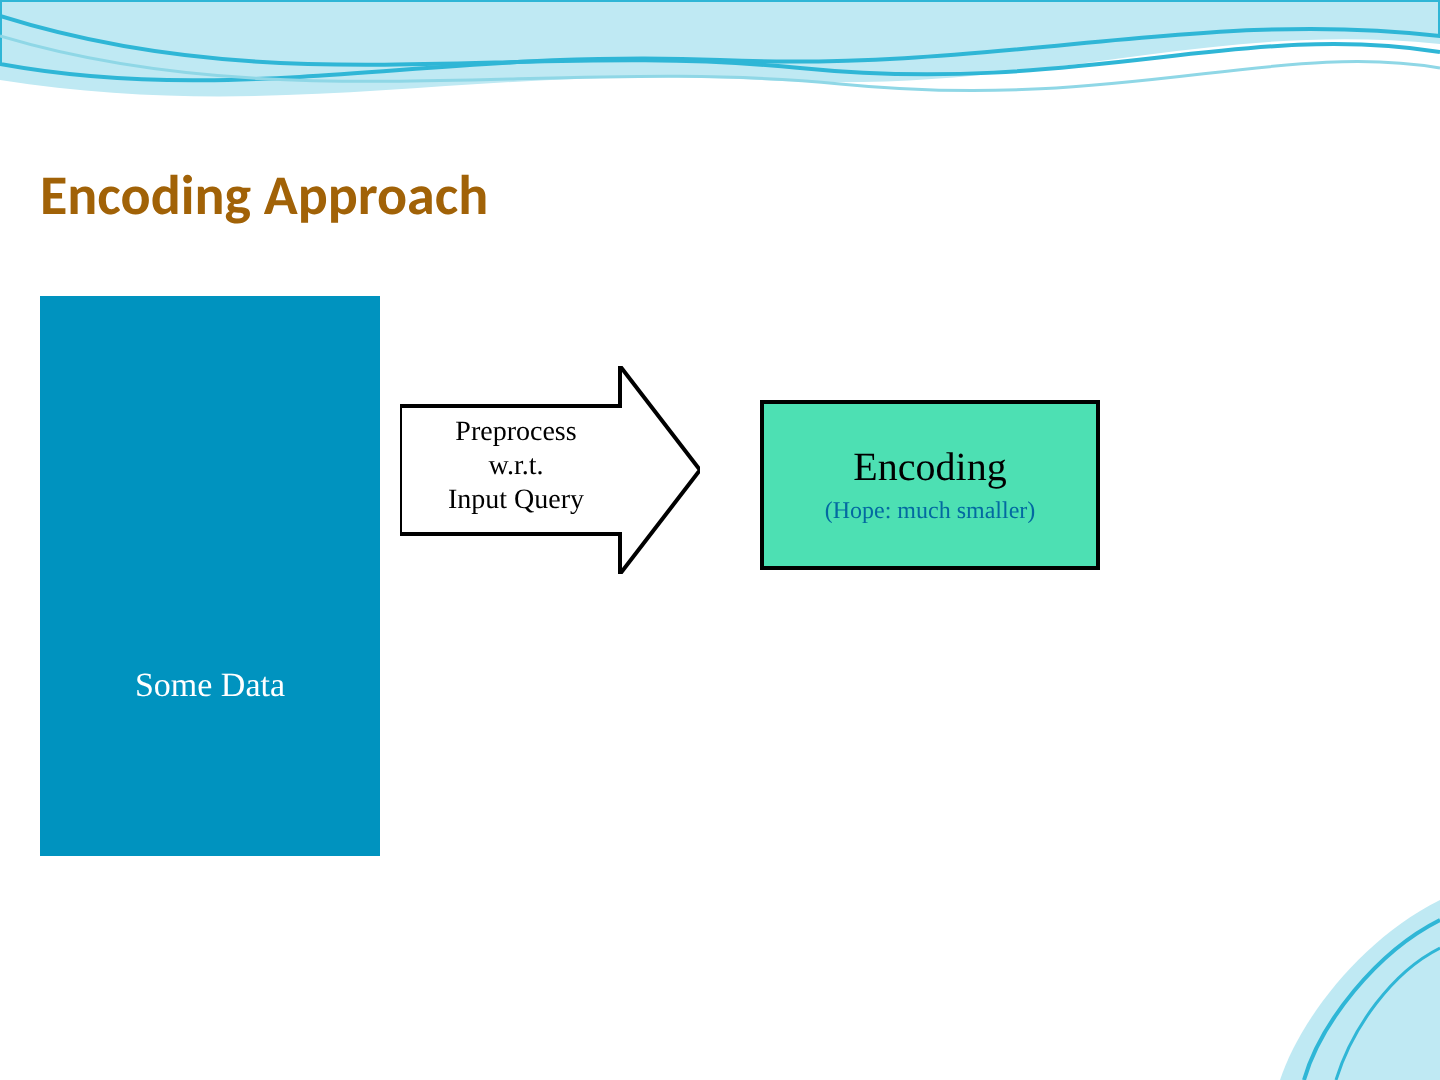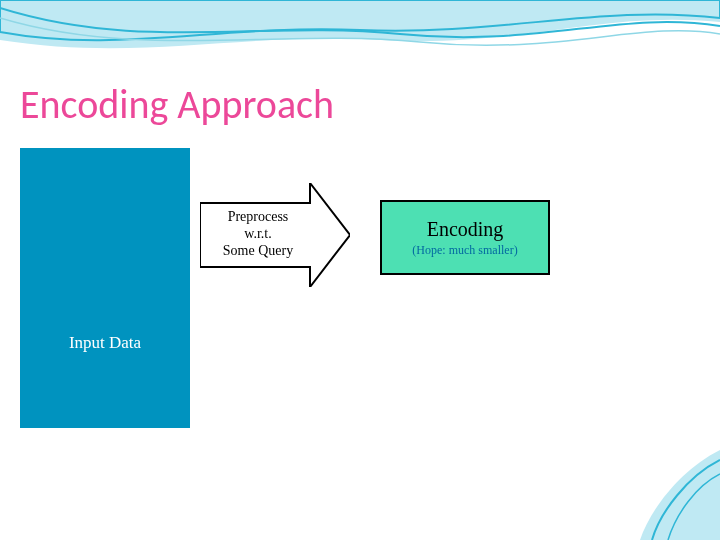--- a/index.html
+++ b/index.html
@@ -23,23 +23,23 @@
     top: 0;
     left: 0;
     width: 720px;
     height: 70px;
     pointer-events: none;
   }
   .title {
     position: absolute;
     left: 20px;
     top: 80px;
-    font-size: 40px;
-    font-weight: 400;
-    color: #ec4899;
+    font-size: 28px;
+    font-weight: 700;
+    color: #a16207;
   }
   
   .input-box {
     position: absolute;
     left: 20px;
     top: 148px;
     width: 170px;
     height: 280px;
     background: #0093bf;
     display: flex;
@@ -81,21 +81,21 @@
     font-size: 14px;
     color: #000;
     line-height: 1.2;
   }
   
   .encoding-box {
     position: absolute;
     left: 380px;
     top: 200px;
     width: 170px;
-    height: 75px;
+    height: 85px;
     background: #4de0b3;
     border: 2px solid #000;
     display: flex;
     flex-direction: column;
     align-items: center;
     justify-content: center;
     box-sizing: border-box;
   }
   .encoding-title {
     font-family: Georgia, "Times New Roman", serif;
@@ -127,32 +127,32 @@
     <path d="M0,0 L720,0 L720,22 C600,10 520,48 380,40 C240,32 140,62 0,40 Z" fill="#bfe9f3"></path>
     <path d="M0,0 L720,0 L720,18 C600,4 500,36 360,30 C220,24 120,54 0,32 Z" fill="none" stroke="#2fb6d6" stroke-width="2"></path>
     <path d="M0,8 C140,52 260,20 400,34 C540,48 620,10 720,26" fill="none" stroke="#2fb6d6" stroke-width="2"></path>
     <path d="M0,18 C140,60 280,28 420,42 C560,56 640,20 720,34" fill="none" stroke="#8fd7e6" stroke-width="1.5"></path>
   </svg>
 
   <div class="title">Encoding Approach</div>
 
   <div class="input-box">
     <div class="input-text">
-      <span>Input Data</span><br>
+      <span>Some Data</span><br>
     </div>
   </div>
 
   <div class="arrow-wrap">
     <svg class="arrow-svg" viewBox="0 0 150 104">
       <path d="M0,20 L110,20 L110,0 L150,52 L110,104 L110,84 L0,84 Z" fill="#ffffff" stroke="#000" stroke-width="2"></path>
     </svg>
     <div class="arrow-text">
       <span>Preprocess</span><br>
       <span>w.r.t.</span><br>
-      <span>Some Query</span>
+      <span>Input Query</span>
     </div>
   </div>
 
   <div class="encoding-box">
     <div class="encoding-title">Encoding</div>
     <div class="encoding-sub">(Hope: much smaller)</div>
   </div>
 
   <svg class="corner" viewBox="0 0 110 90" preserveAspectRatio="none">
     <path d="M110,0 C70,20 40,60 30,90 L110,90 Z" fill="#bfe9f3"></path>

